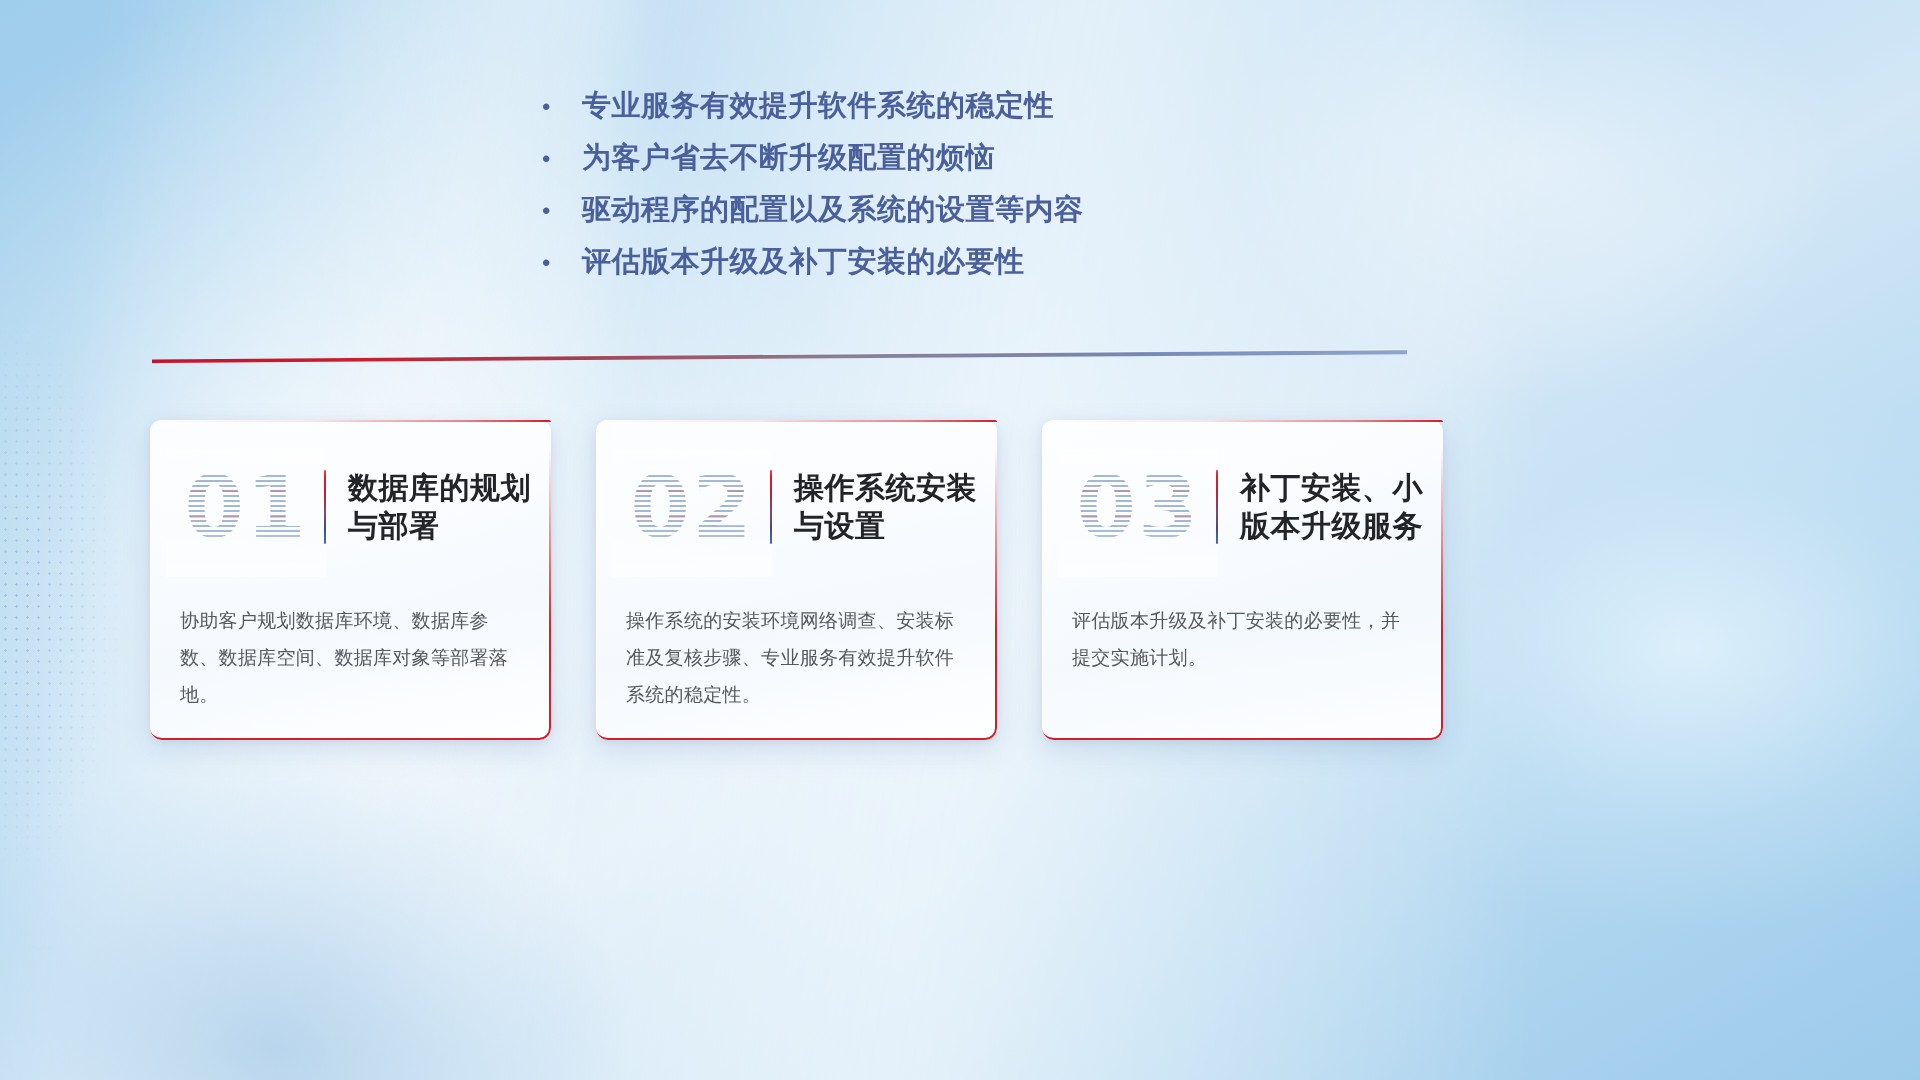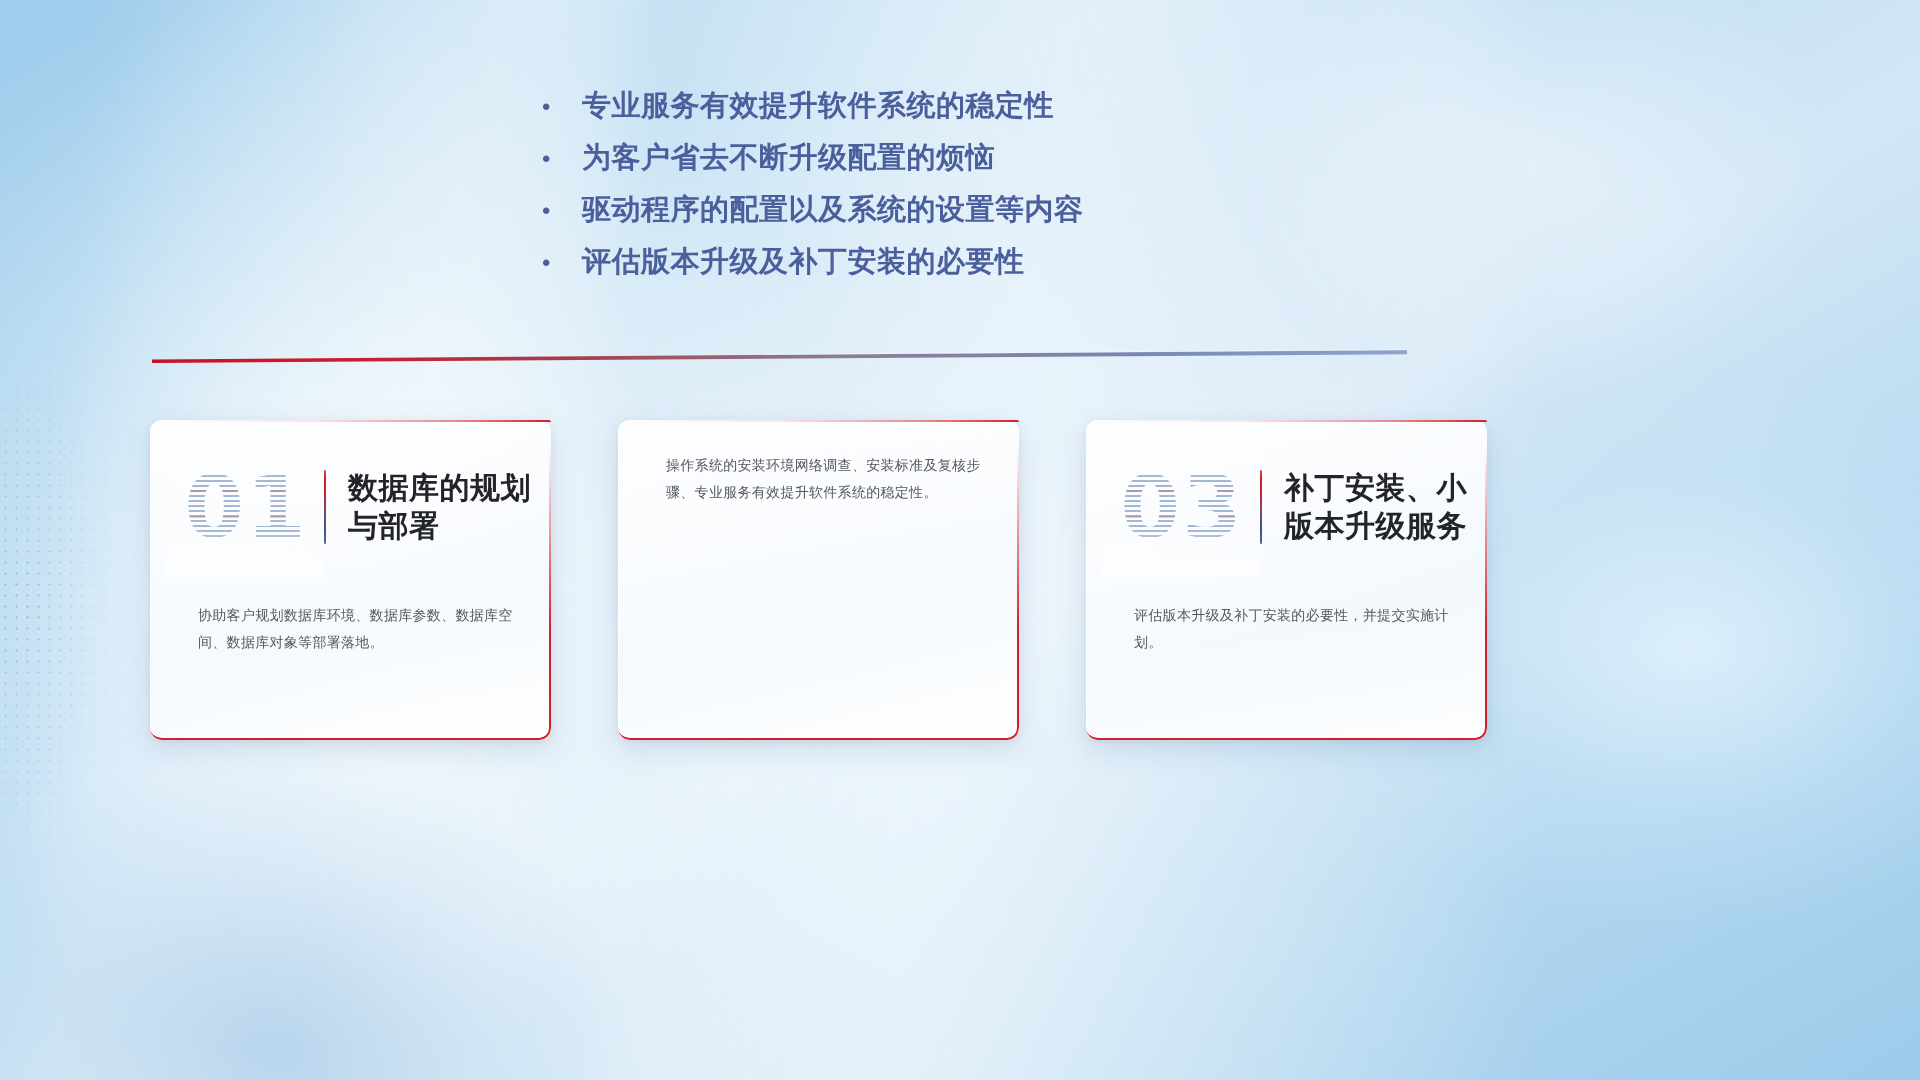--- a/index.html
+++ b/index.html
@@ -66,21 +66,21 @@
   .bullet-text{white-space:nowrap;font-weight:bold;}
 
   
   #deco-line{
     position:absolute;left:152px;top:348px;width:1255px;height:16px;
   }
 
   
   #cards{
     position:absolute;left:150px;top:420px;
-    display:flex;gap:67px;
+    display:flex;gap:45px;
   }
   .card{
     position:relative;width:401px;height:320px;border-radius:12px;
     background:linear-gradient(168deg,rgba(255,255,255,.90) 0%,rgba(252,253,255,.93) 30%,rgba(246,250,254,.92) 62%,rgba(255,255,255,.96) 100%);
     box-shadow:0 10px 28px rgba(80,115,160,.17), 0 2px 6px rgba(90,120,160,.10);
     overflow:visible;
   }
   
   .card::before{
     content:"";position:absolute;inset:0;border-radius:12px;
@@ -133,22 +133,22 @@
   .card-divider{
     width:2px;height:74px;flex:0 0 2px;margin:0 22px 0 4px;
     background:linear-gradient(180deg,#e01f2d 0%,#c0222f 28%,#7a4a72 58%,#2b4f92 86%,#24407a 100%);
     border-radius:1px;
   }
   .card-title{
     font-size:30px;font-weight:700;color:#222428;line-height:1.28;
     letter-spacing:.5px;max-width:190px;
   }
   .card-body{
-    margin:32px 30px 0 48px;
-    font-size:14px;line-height:1.95;color:#55585e;letter-spacing:.3px;
+    margin:32px 30px 0 30px;
+    font-size:19px;line-height:1.95;color:#55585e;letter-spacing:.3px;
   }
 </style>
 </head>
 <body>
 
 <div id="bg">
   <div class="bg-base"></div>
   <div class="bg-glow1"></div>
   <div class="bg-streak"></div>
   <div class="bg-glow2"></div>
@@ -212,20 +212,29 @@
       </div>
       <div class="card-divider"></div>
       <div class="card-title">数据库的规划与部署</div>
     </div>
     <div class="card-body">协助客户规划数据库环境、数据库参数、数据库空间、数据库对象等部署落地。</div>
   </div>
 
   <div class="card">
     <div class="card-accent-top"></div>
     <div class="card-accent"></div>
+    <div class="card-head">
+      <div class="card-num">
+        <div class="num-glyph">02</div>
+        <div class="num-glyph tint-red">02</div>
+        <div class="num-fade"></div>
+      </div>
+      <div class="card-divider"></div>
+      <div class="card-title">操作系统安装与设置</div>
+    </div>
     <div class="card-body">操作系统的安装环境网络调查、安装标准及复核步骤、专业服务有效提升软件系统的稳定性。</div>
   </div>
 
   <div class="card">
     <div class="card-accent-top"></div>
     <div class="card-accent"></div>
     <div class="card-head">
       <div class="card-num">
         <div class="num-glyph">03</div>
         <div class="num-glyph tint-red">03</div>

